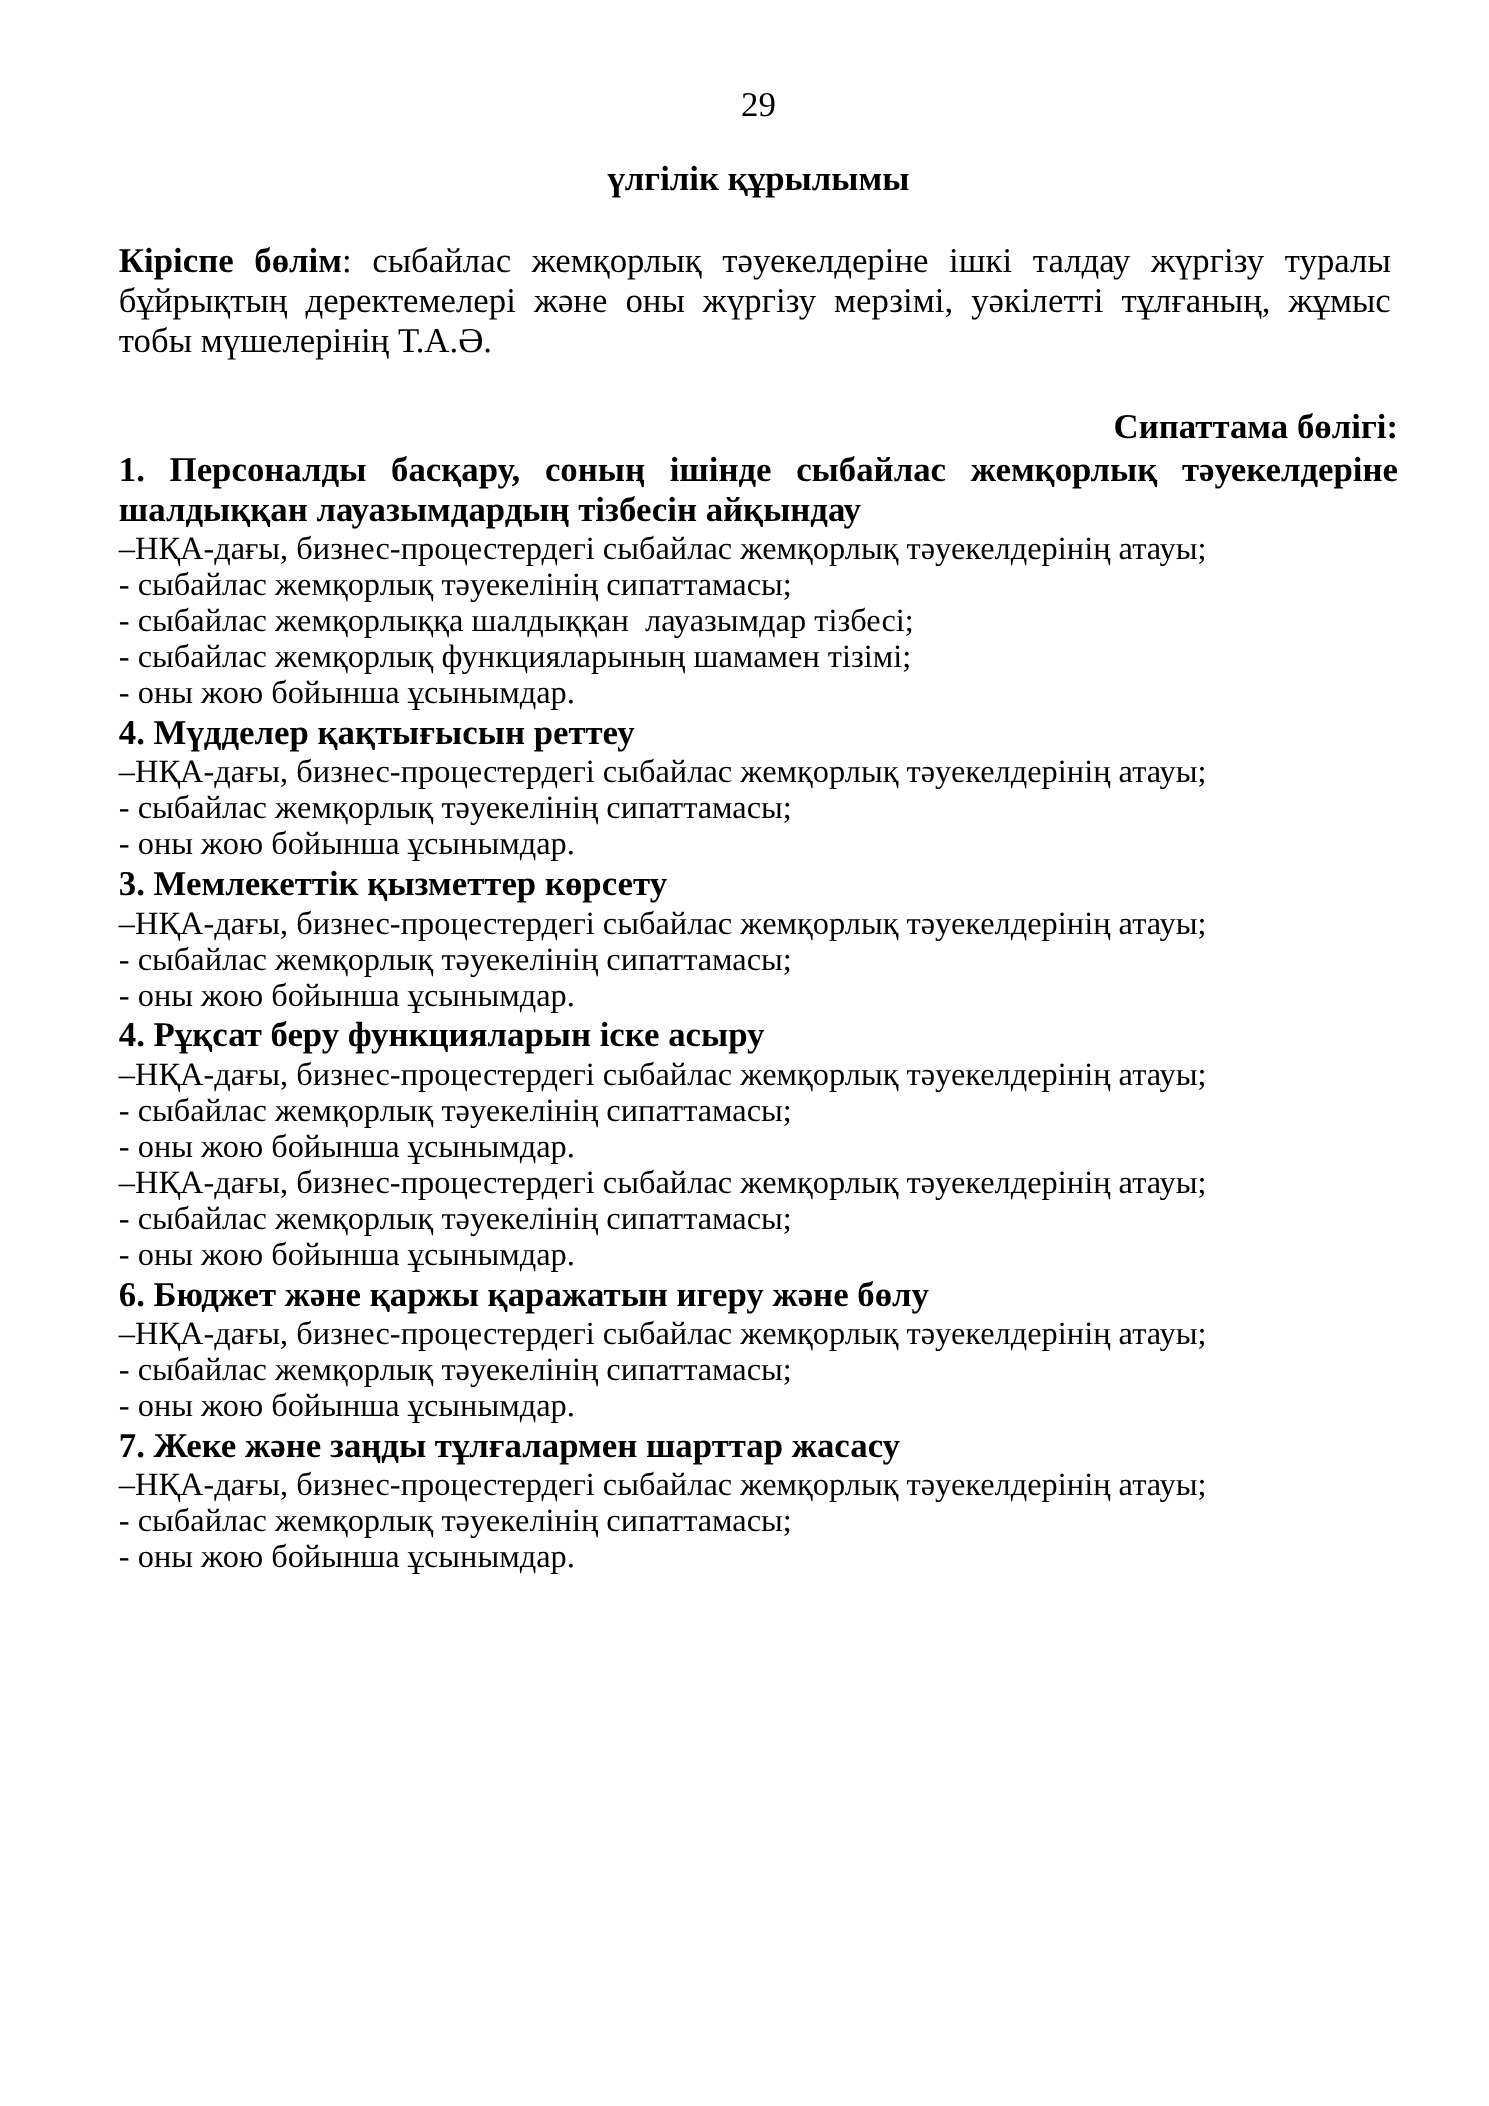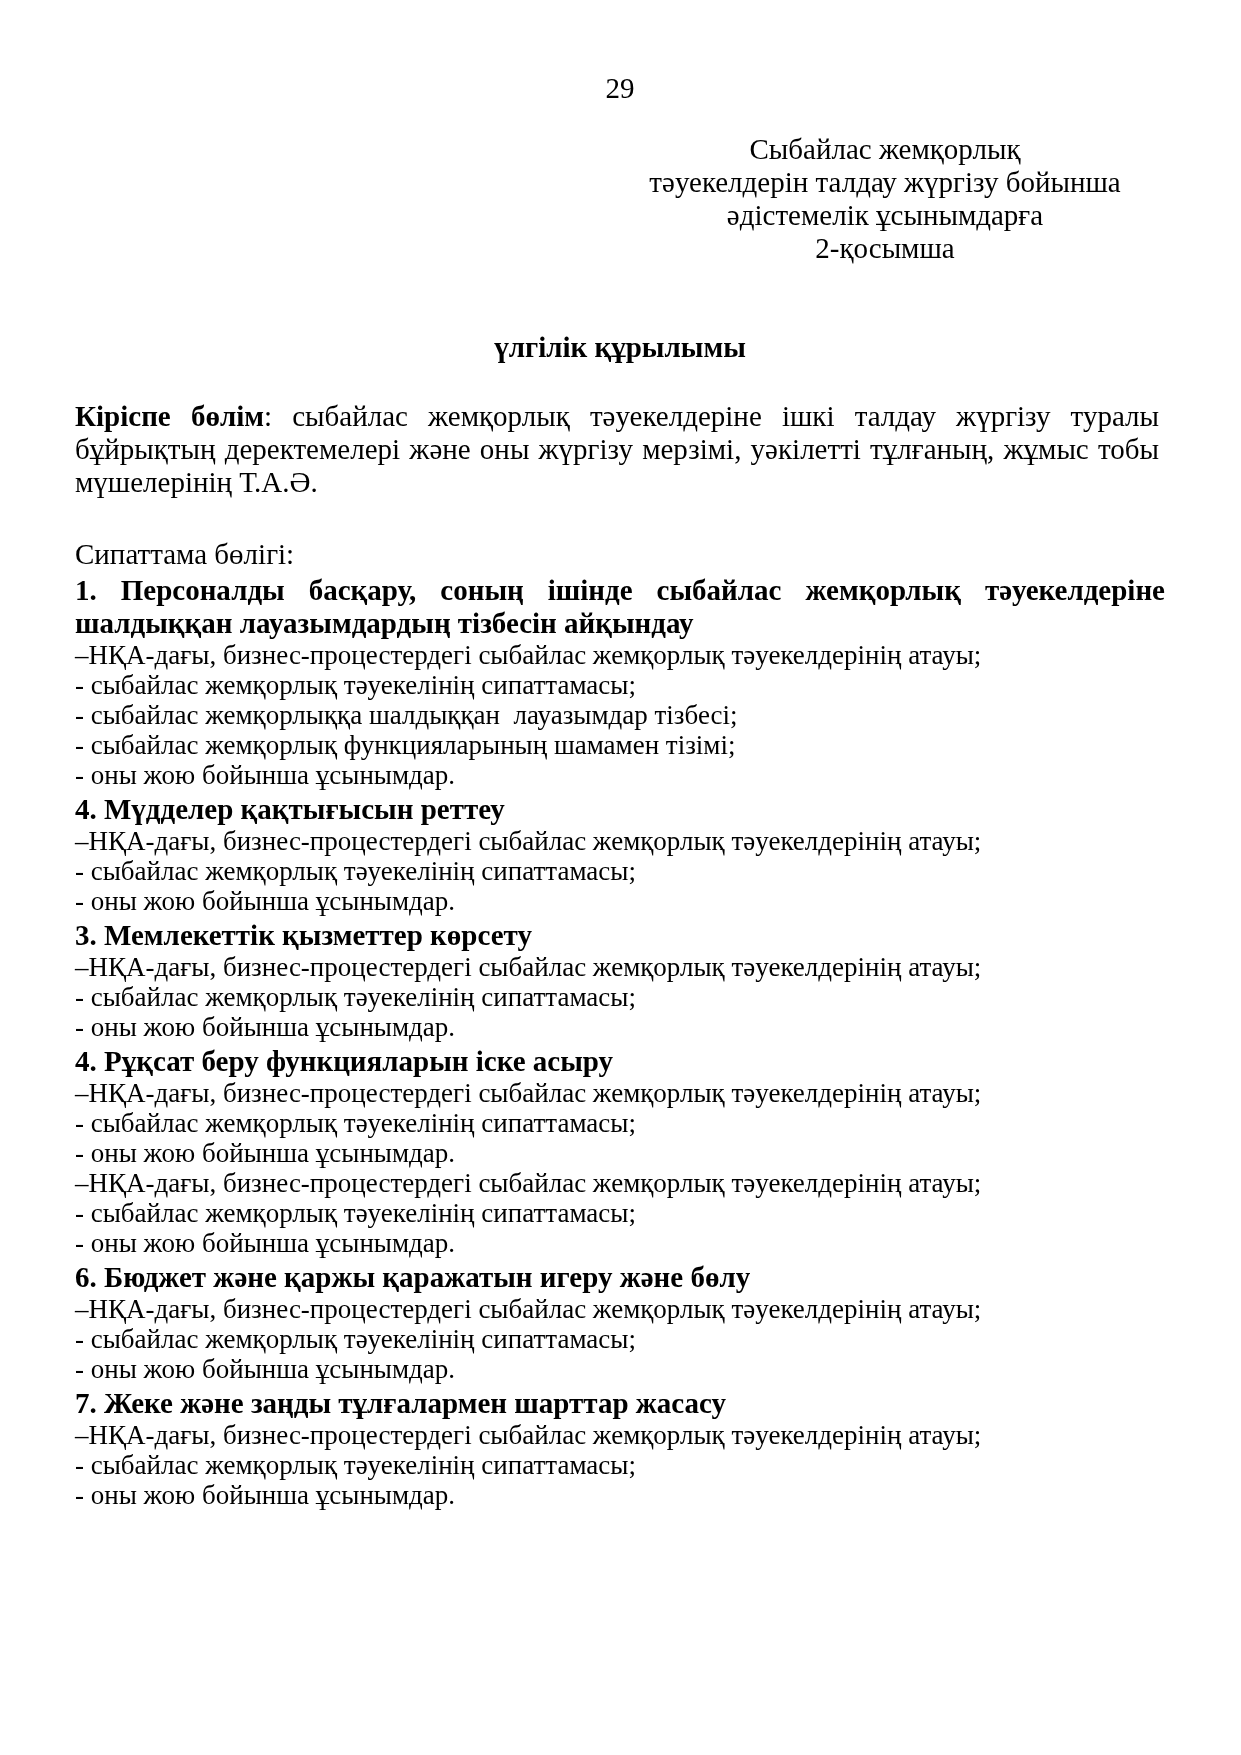--- a/index.html
+++ b/index.html
@@ -1,21 +1,21 @@
 <!DOCTYPE html>
 <html lang="kk"><head>
 <meta charset="utf-8">
 <style>
   html, body { margin: 0; padding: 0; background: #ffffff; }
   .page {
     position: relative;
     width: 1241px;
     height: 1755px;
     box-sizing: border-box;
-    padding: 72px 76px 0 75px;
+    padding: 72px 76px 0 99px;
     background: #ffffff;
     color: #000000;
     font-family: "Liberation Serif", "DejaVu Serif", serif;
     font-size: 29px;
     line-height: 33px;
   }
   .page-number {
     text-align: center;
     margin-bottom: 28px;
   }
@@ -33,46 +33,41 @@
     font-weight: bold;
     text-align: center;
   }
   .doc-title .title-line { display: block; }
   .intro {
     margin: 0 6px 39px 0;
     text-align: justify;
   }
   .intro .lead { font-weight: bold; }
   .section-heading {
-    font-weight: normal;
+    font-weight: bold;
+    text-align: right;
   }
   .item-heading {
     font-weight: bold;
     text-align: justify;
     margin-top: 3px;
   }
   .subitem {
     font-size: 27px;
     line-height: 30px;
     white-space: pre-wrap;
   }
 </style>
 </head>
 <body>
 
 <div class="page">
 
   <div class="page-number">29</div>
 
-  <div class="appendix">
-    <span class="appendix-line">Сыбайлас жемқорлық</span>
-    <span class="appendix-line">тәуекелдерін талдау жүргізу бойынша</span>
-    <span class="appendix-line">әдістемелік ұсынымдарға</span>
-    <span class="appendix-line">2-қосымша</span>
-  </div>
 
   <div class="doc-title">
     <span class="title-line">үлгілік құрылымы</span>
   </div>
 
   <p class="intro"><span class="lead">Кіріспе бөлім</span><span>: сыбайлас жемқорлық тәуекелдеріне ішкі талдау жүргізу туралы бұйрықтың деректемелері және оны жүргізу мерзімі, уәкілетті тұлғаның, жұмыс тобы мүшелерінің Т.А.Ә.</span></p>
 
   <div class="section-heading">Сипаттама бөлігі:</div>
 
   <section class="item">

